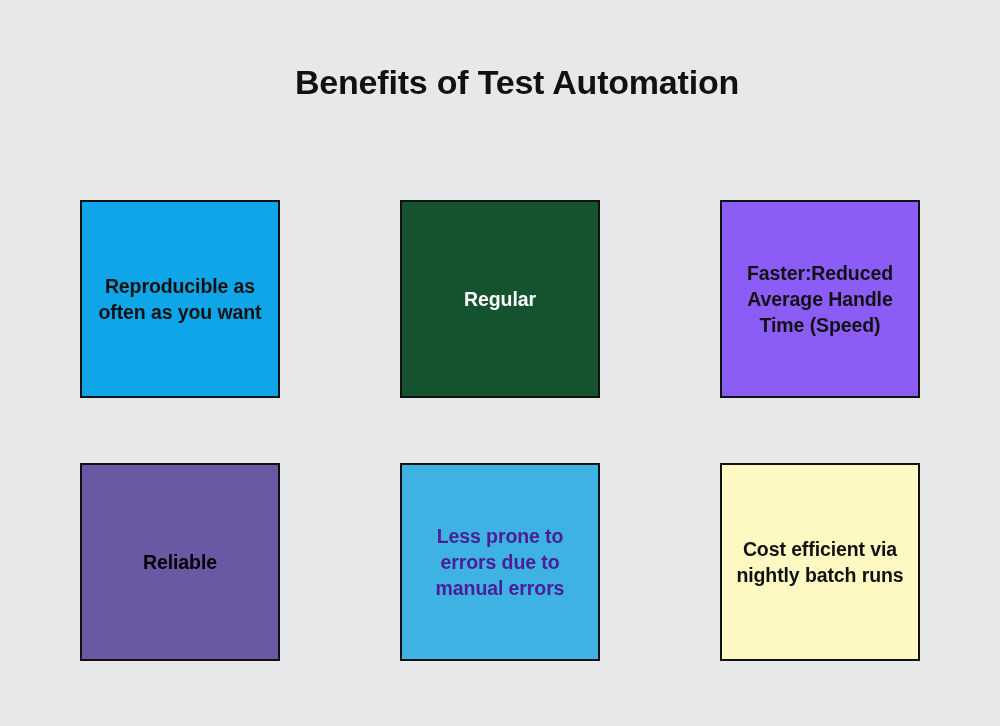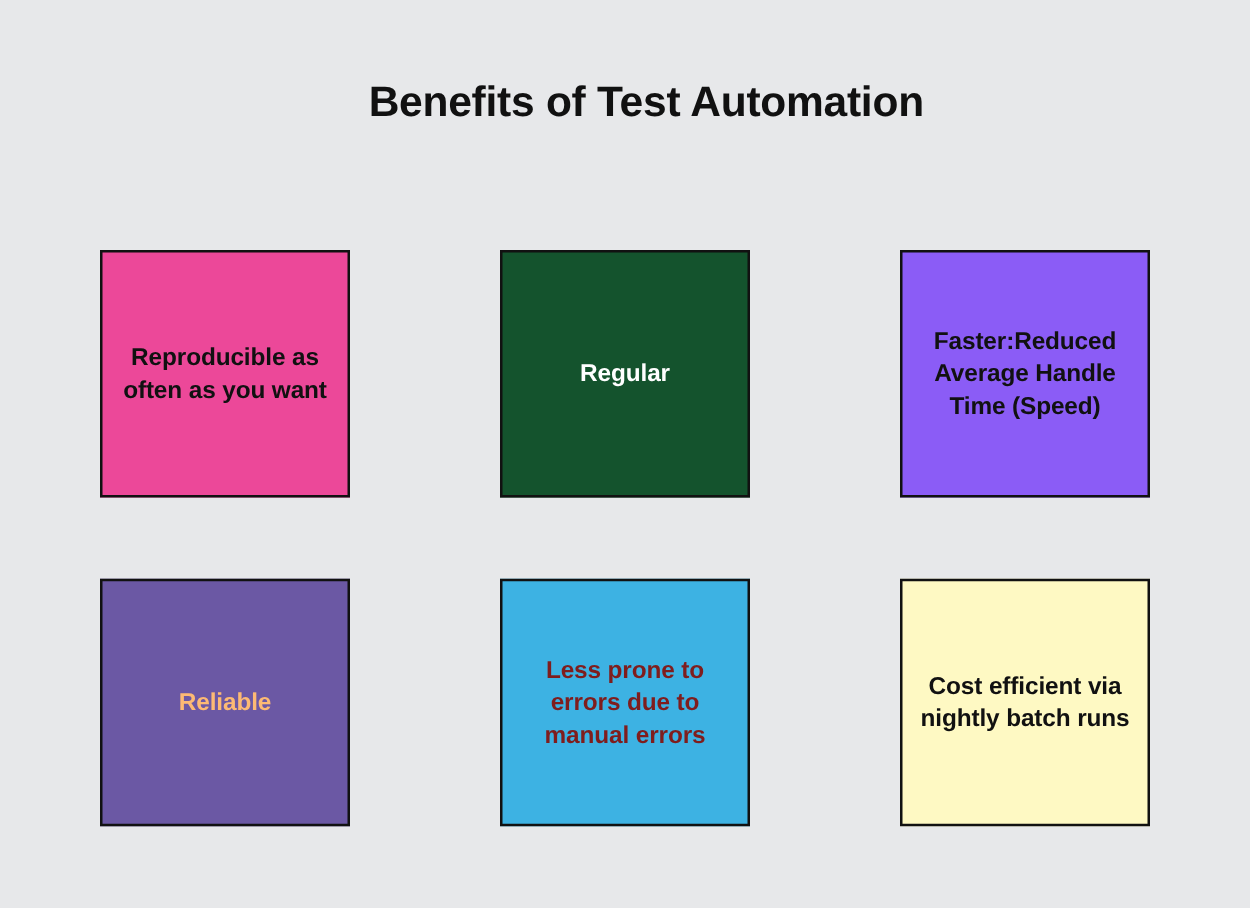--- a/index.html
+++ b/index.html
@@ -76,38 +76,38 @@
 </style>
 </head>
 <body style="background: rgb(231, 232, 234);">
 
 <div class="canvas" style="background: rgb(231, 232, 234);">
 
   <div class="page-title">Benefits of Test Automation</div>
 
   <div class="grid">
 
-    <div class="card col-0 row-0" style="background: #ec4899; border-color: rgb(17, 17, 17);">
+    <div class="card col-0 row-0" style="background: #0ea5e9; border-color: rgb(17, 17, 17);">
       <span class="card-label" style="color: rgb(17, 17, 17);">Reproducible as often as you want</span>
     </div>
 
     <div class="card col-1 row-0" style="background: #14532d; border-color: rgb(17, 17, 17);">
       <span class="card-label" style="color: rgb(255, 255, 255);">Regular</span>
     </div>
 
     <div class="card col-2 row-0" style="background: #8b5cf6; border-color: rgb(17, 17, 17);">
       <span class="card-label" style="color: rgb(17, 17, 17);">Faster:Reduced Average Handle Time (Speed)</span>
     </div>
 
     <div class="card col-0 row-1" style="background: rgb(107, 88, 164); border-color: rgb(17, 17, 17);">
-      <span class="card-label" style="color: #fdba74;">Reliable</span>
+      <span class="card-label" style="color: #000000;">Reliable</span>
     </div>
 
     <div class="card col-1 row-1" style="background: rgb(61, 178, 227); border-color: rgb(17, 17, 17);">
-      <span class="card-label" style="color: #7f1d1d;">Less prone to errors due to manual errors</span>
+      <span class="card-label" style="color: #4c1d95;">Less prone to errors due to manual errors</span>
     </div>
 
     <div class="card col-2 row-1" style="background: #fef9c3; border-color: rgb(17, 17, 17);">
       <span class="card-label" style="color: rgb(17, 17, 17);">Cost efficient via nightly batch runs</span>
     </div>
 
   </div>
 </div>
 
 </body></html>

